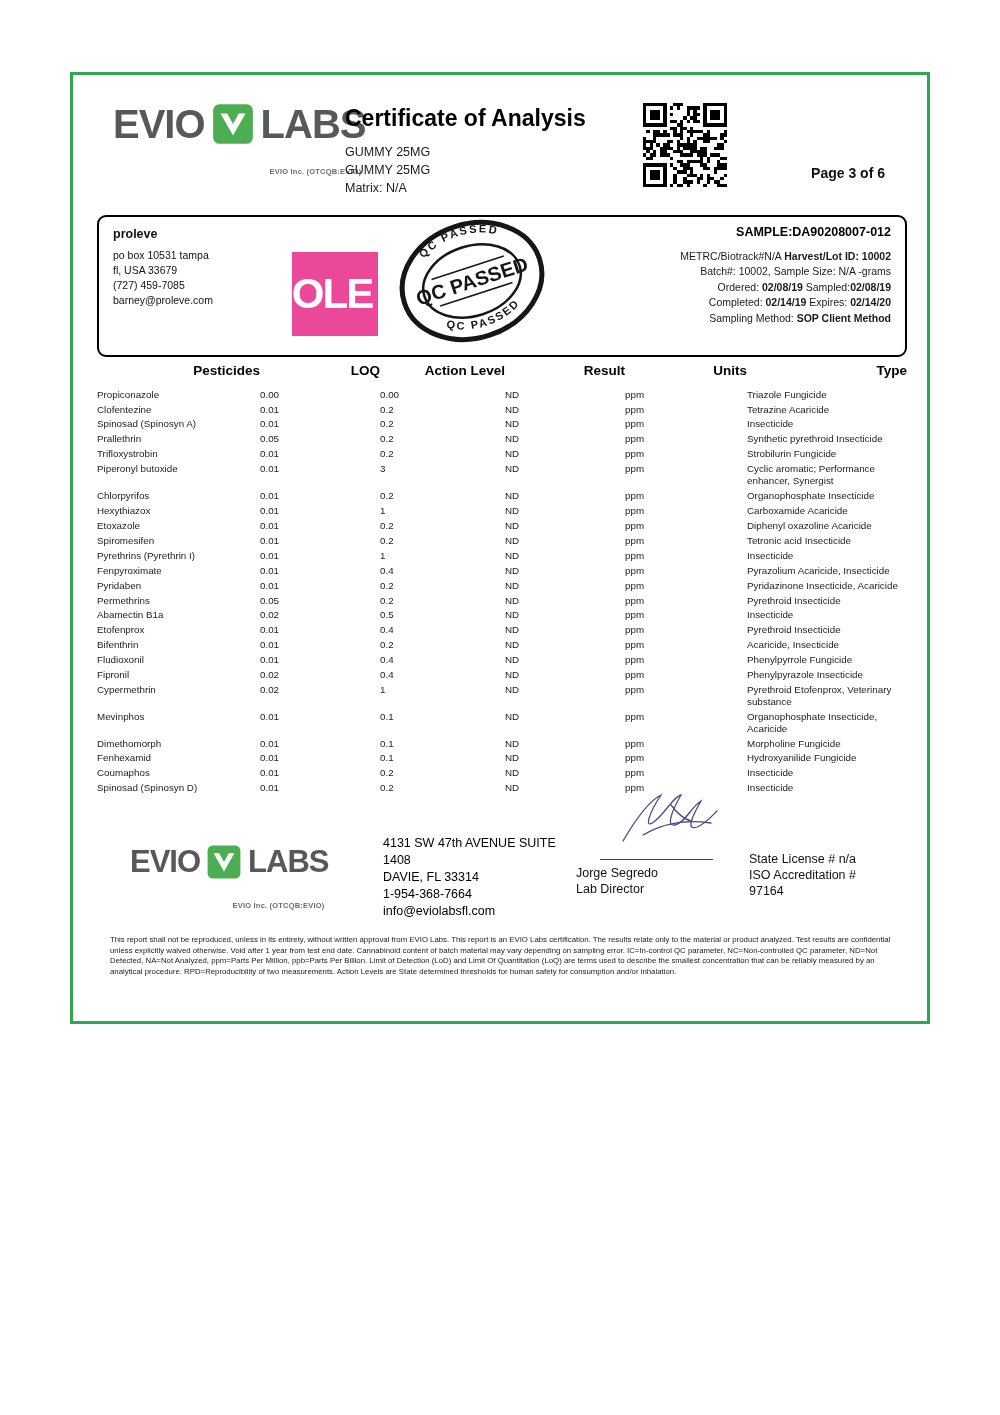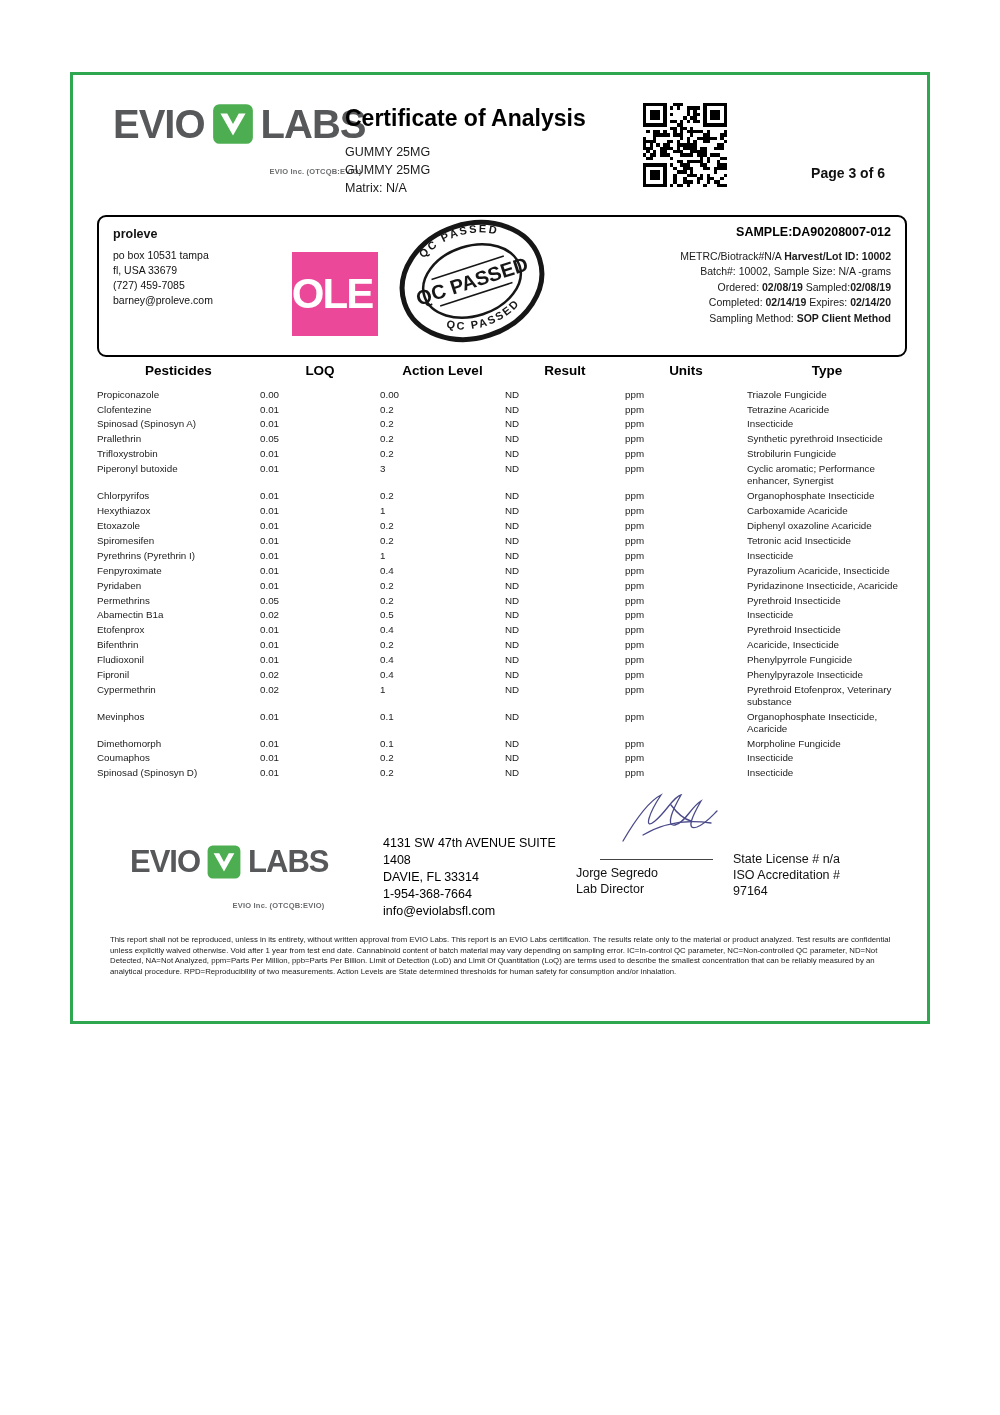--- a/index.html
+++ b/index.html
@@ -48,34 +48,34 @@
     font-weight: bold; font-size: 42px; letter-spacing: -2px;
   }
   .blue-logo span { margin-left: -6px; }
   .stamp { left: 298px; top: 2px; width: 150px; height: 124px; }
   .sample-block { right: 14px; top: 8px; text-align: right; font-size: 10.5px; line-height: 15.5px; color: #1a1a1a; }
   .sample-id { font-size: 12.5px; font-weight: bold; margin-bottom: 8px; color: #000; }
 
   
   .pest-table { left: 24px; top: 288px; width: 810px; border-collapse: collapse; table-layout: fixed; }
   .pest-table th {
-    text-align: center; font-size: 13.5px; font-weight: bold; color: #000;
+    text-align: right; font-size: 13.5px; font-weight: bold; color: #000;
     padding: 0 0 9px 0; vertical-align: top;
   }
   .pest-table td {
     font-size: 9.8px; line-height: 1.2; color: #1c1c1c;
     padding: 1.6px 6px 1.6px 0; vertical-align: top;
   }
 
   
   .ft-address { left: 310px; top: 760px; font-size: 12.5px; line-height: 17px; color: #000; }
   .signature { left: 540px; top: 710px; }
   .sig-line { left: 527px; top: 784px; width: 113px; border-top: 1.5px solid #444; }
   .signer-block { left: 503px; top: 790px; font-size: 12.5px; line-height: 16px; }
-  .license-block { left: 660px; top: 776px; font-size: 12.5px; line-height: 16px; }
+  .license-block { left: 676px; top: 776px; font-size: 12.5px; line-height: 16px; }
 
   .disclaimer {
     left: 37px; top: 860px; width: 784px;
     font-size: 7.8px; line-height: 10.6px; color: #222; text-align: left;
   }
 </style>
 </head>
 <body>
 
 <div class="page">
@@ -560,20 +560,28 @@
           </tr>
           <tr>
             <td>Dimethomorph</td>
             <td>0.01</td>
             <td>0.1</td>
             <td>ND</td>
             <td>ppm</td>
             <td>Morpholine Fungicide</td>
           </tr>
           <tr>
+            <td>Fenhexamid</td>
+            <td>0.01</td>
+            <td>0.1</td>
+            <td>ND</td>
+            <td>ppm</td>
+            <td>Hydroxyanilide Fungicide</td>
+          </tr>
+          <tr>
             <td>Coumaphos</td>
             <td>0.01</td>
             <td>0.2</td>
             <td>ND</td>
             <td>ppm</td>
             <td>Insecticide</td>
           </tr>
           <tr>
             <td>Spinosad (Spinosyn D)</td>
             <td>0.01</td>

